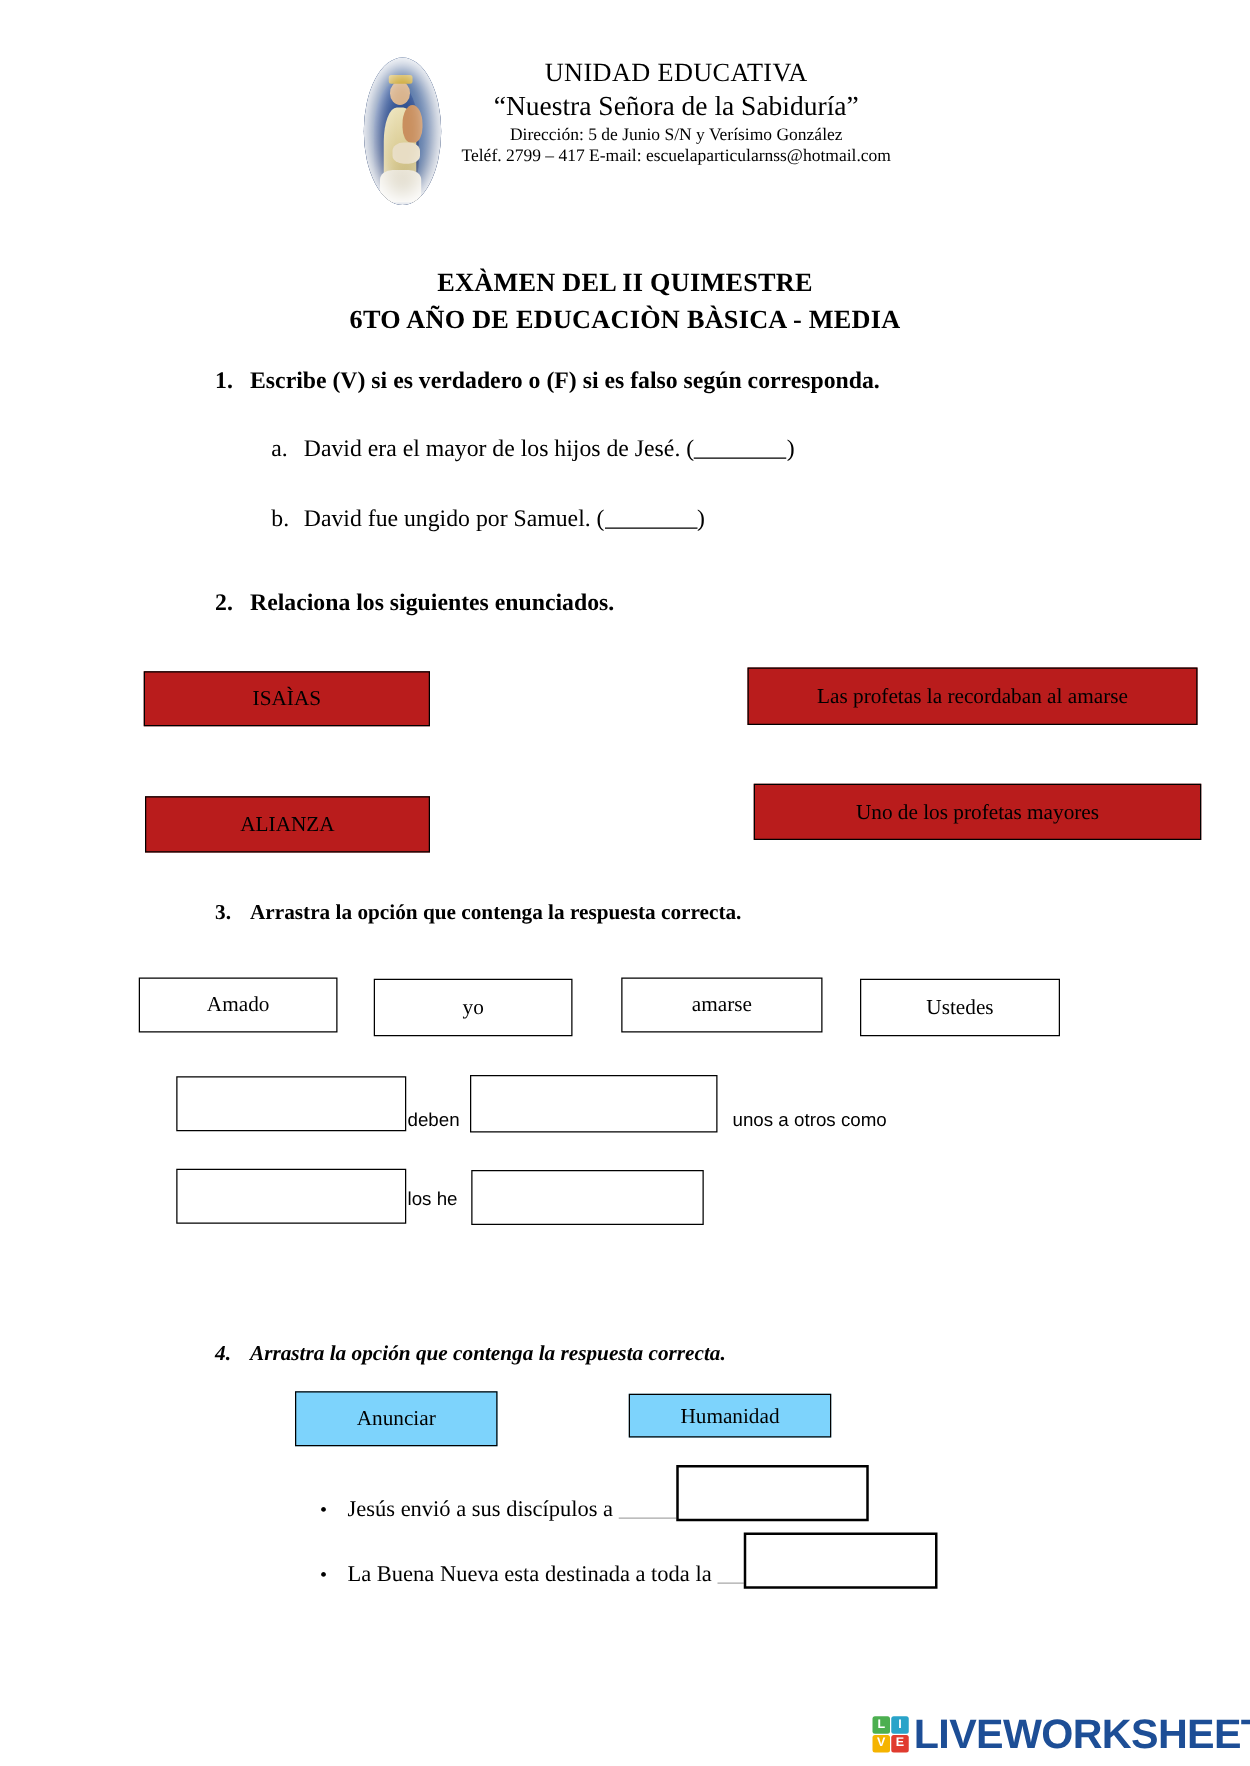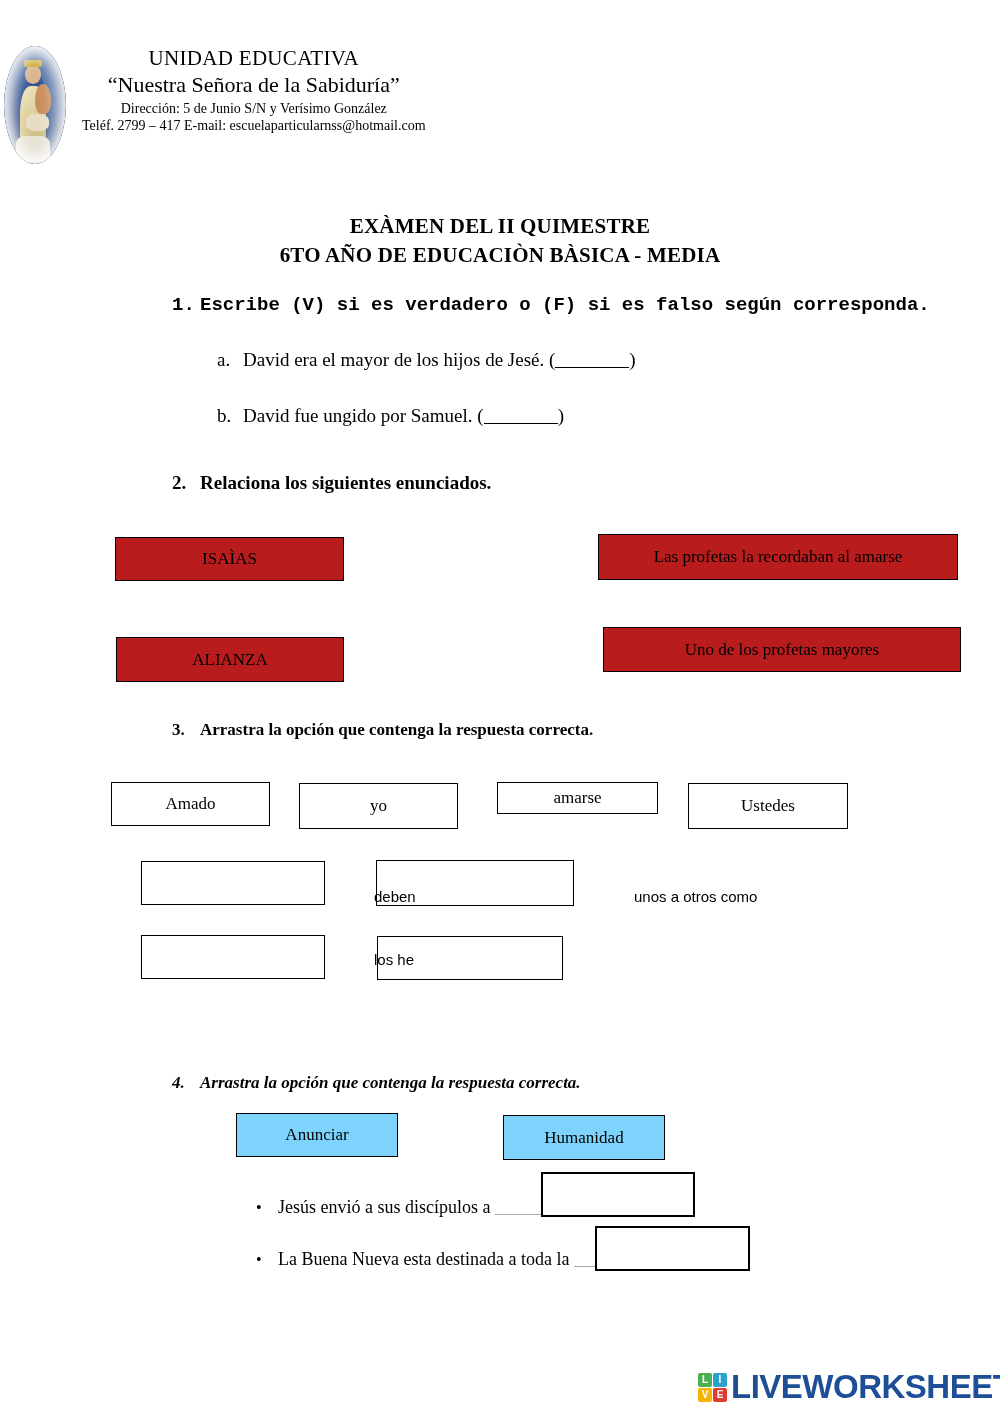--- a/index.html
+++ b/index.html
@@ -15,20 +15,21 @@
     color: #000000;
     overflow: hidden;
   }
 
   
   .header {
     position: absolute;
     left: 0; top: 46px;
     width: 1000px;
     display: flex;
+    justify-content: center;
     align-items: flex-start;
   }
   .logo-wrap {
     width: 70px;
     height: 122px;
     margin-right: 12px;
     display: flex;
     align-items: flex-start;
     justify-content: center;
     flex: 0 0 auto;
@@ -124,21 +125,21 @@
   .q-head {
     position: absolute;
     font-weight: bold;
     font-size: 19px;
     white-space: nowrap;
   }
   .q-num {
     display: inline-block;
     width: 28px;
   }
-  .q1-head { left: 172px; top: 294px; font-family: Liberation Mono, monospace; }
+  .q1-head { left: 172px; top: 294px; }
   .q2-head { left: 172px; top: 472px; }
   .q3-head { left: 172px; top: 720px; font-size: 17px; }
   .q4-head { left: 172px; top: 1073px; font-size: 17px; font-style: italic; }
 
   .q1-item {
     position: absolute;
     font-size: 19px;
     white-space: nowrap;
     margin-left: 17px;
   }
@@ -175,59 +176,58 @@
     border: 1.6px solid #000000;
     background: #ffffff;
     display: flex;
     align-items: center;
     justify-content: center;
     font-size: 17px;
     box-sizing: border-box;
   }
   .o-amado   { left: 111px; top: 782px; width: 159px; height: 44px; }
   .o-yo      { left: 299px; top: 783px; width: 159px; height: 46px; }
-  .o-amarse  { left: 497px; top: 782px; width: 161px; height: 32px; }
+  .o-amarse  { left: 497px; top: 782px; width: 161px; height: 44px; }
   .o-ustedes { left: 688px; top: 783px; width: 160px; height: 46px; }
 
   
   .dzone {
     position: absolute;
     border: 1.8px solid #000000;
     background: #ffffff;
     box-sizing: border-box;
   }
   .dz-1 { left: 141px; top: 861px; width: 184px; height: 44px; }
   .dz-2 { left: 376px; top: 860px; width: 198px; height: 46px; }
   .dz-3 { left: 141px; top: 935px; width: 184px; height: 44px; }
   .dz-4 { left: 377px; top: 936px; width: 186px; height: 44px; }
 
   .inline-txt {
     position: absolute;
     font-family: "Liberation Sans", sans-serif;
     font-size: 15px;
     white-space: nowrap;
-    padding-left: 48px;
   }
   .it-deben { left: 326px; top: 888px; }
   .it-unos  { left: 586px; top: 888px; }
   .it-loshe { left: 326px; top: 951px; }
 
   
   .o4box {
     position: absolute;
     border: 1.8px solid #000000;
     background: #7dd3fc;
     display: flex;
     align-items: center;
     justify-content: center;
     font-size: 17px;
     box-sizing: border-box;
   }
   .o-anunciar  { left: 236px; top: 1113px; width: 162px; height: 44px; }
-  .o-humanidad { left: 503px; top: 1115px; width: 162px; height: 45px; }
+  .o-humanidad { left: 503px; top: 1115px; width: 162px; height: 35px; }
 
   
   .bullet-line {
     position: absolute;
     font-size: 18px;
     white-space: nowrap;
   }
   .bl-1 { left: 256px; top: 1197px; }
   .bl-2 { left: 256px; top: 1249px; }
   .bullet-dot {

